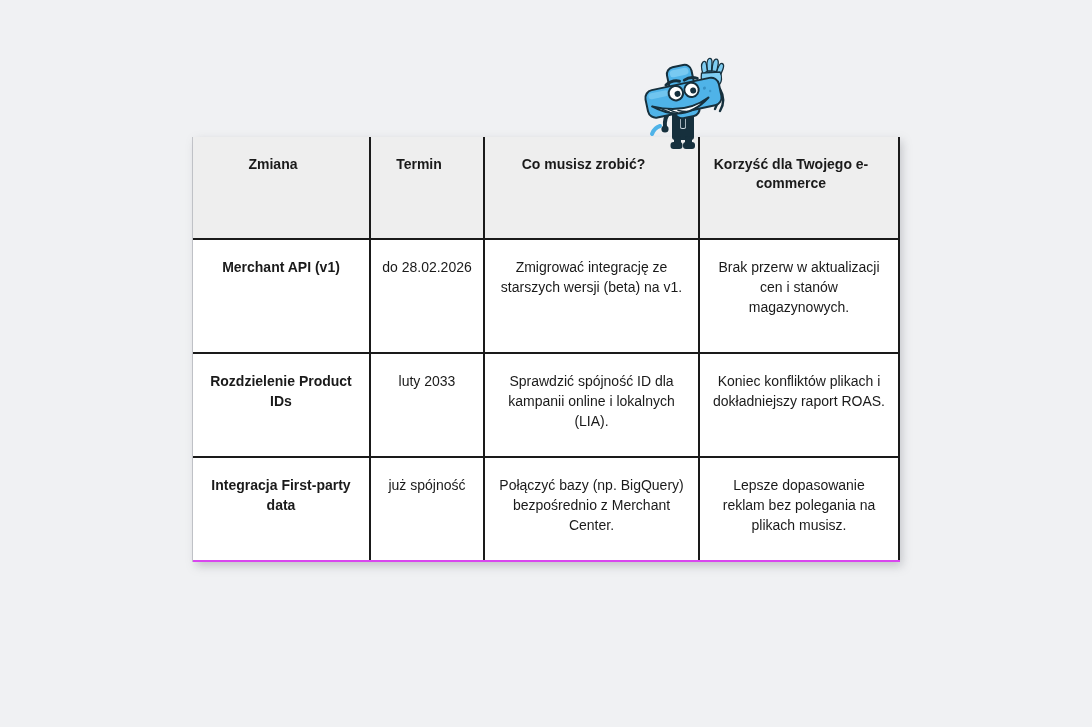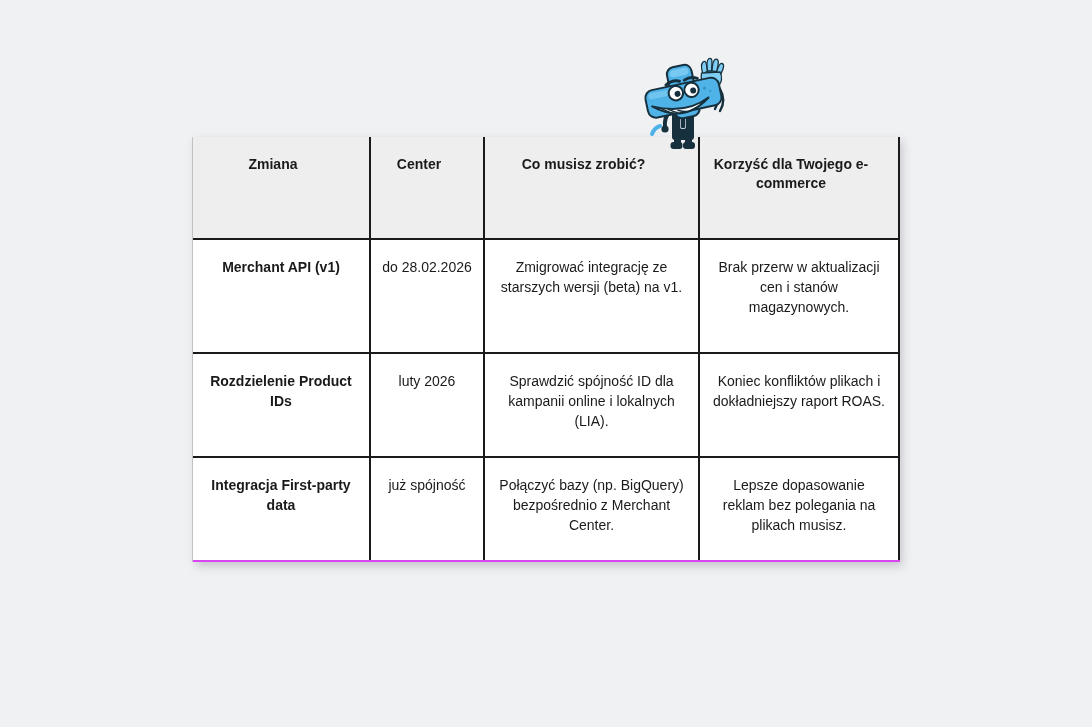--- a/index.html
+++ b/index.html
@@ -170,35 +170,35 @@
   <table class="data-table">
     <colgroup>
       <col class="c1">
         <col class="c2">
         <col class="c3">
         <col class="c4">
     </colgroup>
     <thead>
       <tr class="head-row">
         <th>Zmiana</th>
-        <th>Center</th>
+        <th>Termin</th>
         <th>Co musisz zrobić?</th>
         <th>Korzyść dla Twojego e-commerce</th>
       </tr>
     </thead>
     <tbody>
       <tr>
         <td class="col-change">Merchant API (v1)</td>
         <td class="col-term">do 28.02.2026</td>
         <td class="col-todo">Zmigrować integrację ze starszych wersji (beta) na v1.</td>
         <td class="col-benefit">Brak przerw w aktualizacji cen i stanów magazynowych.</td>
       </tr>
       <tr class="row-tall">
         <td class="col-change">Rozdzielenie Product IDs</td>
-        <td class="col-term">luty 2026</td>
+        <td class="col-term">luty 2033</td>
         <td class="col-todo">Sprawdzić spójność ID dla kampanii online i lokalnych (LIA).</td>
         <td class="col-benefit">Koniec konfliktów plikach i dokładniejszy raport ROAS.</td>
       </tr>
       <tr class="row-tall">
         <td class="col-change">Integracja First-party data</td>
         <td class="col-term">już spójność</td>
         <td class="col-todo">Połączyć bazy (np. BigQuery) bezpośrednio z Merchant Center.</td>
         <td class="col-benefit">Lepsze dopasowanie reklam bez polegania na plikach musisz.</td>
       </tr>
     </tbody>

